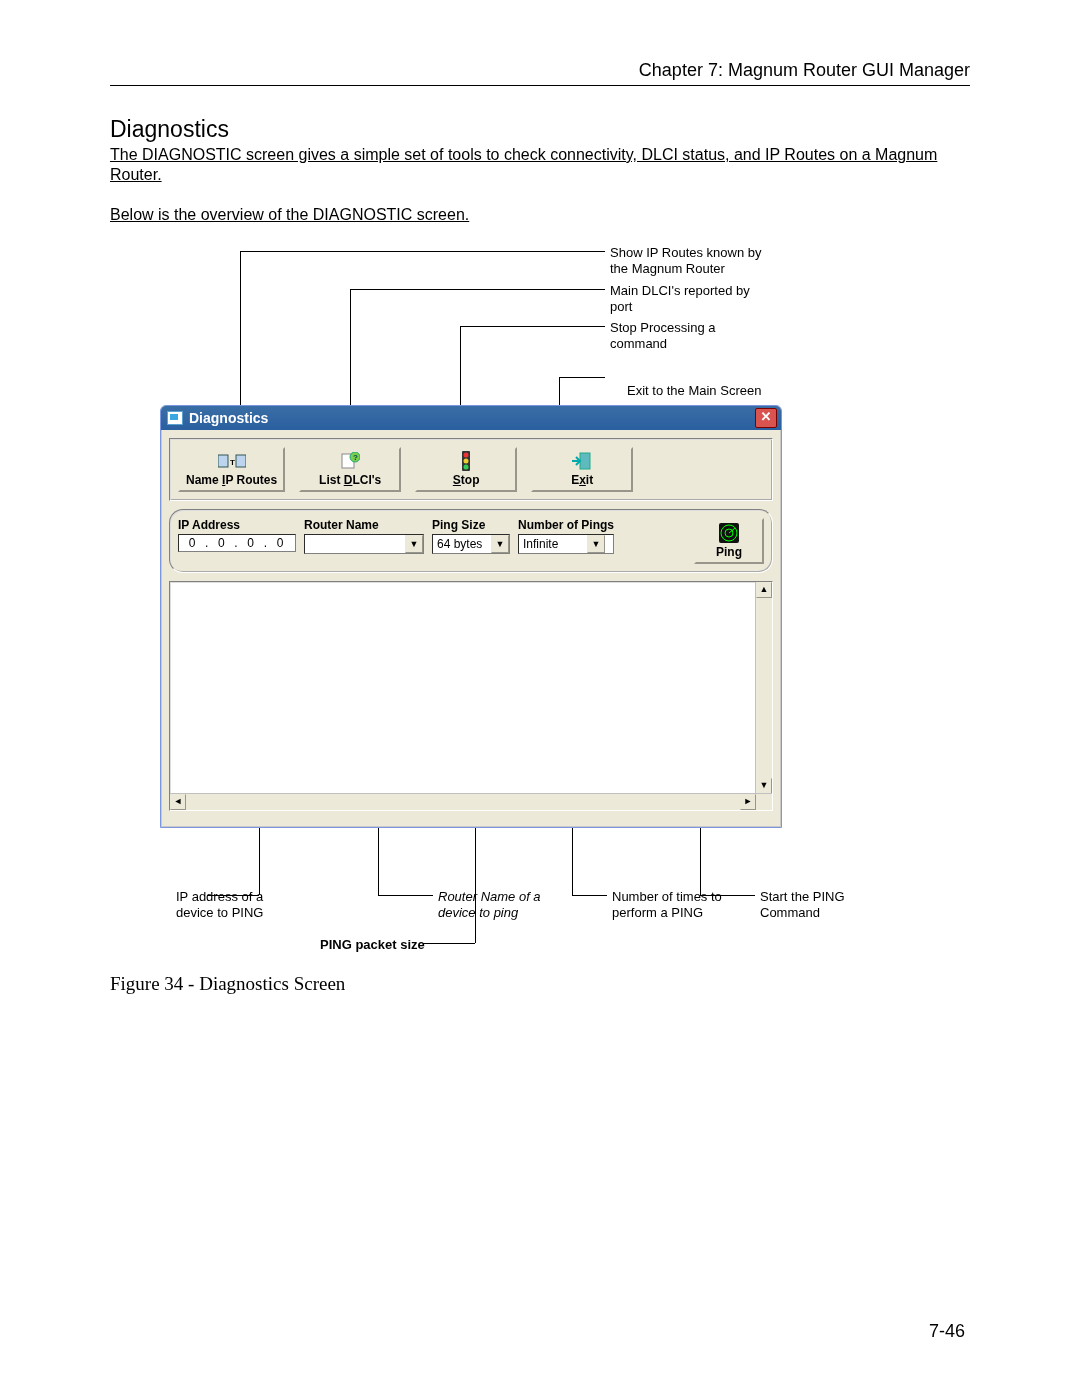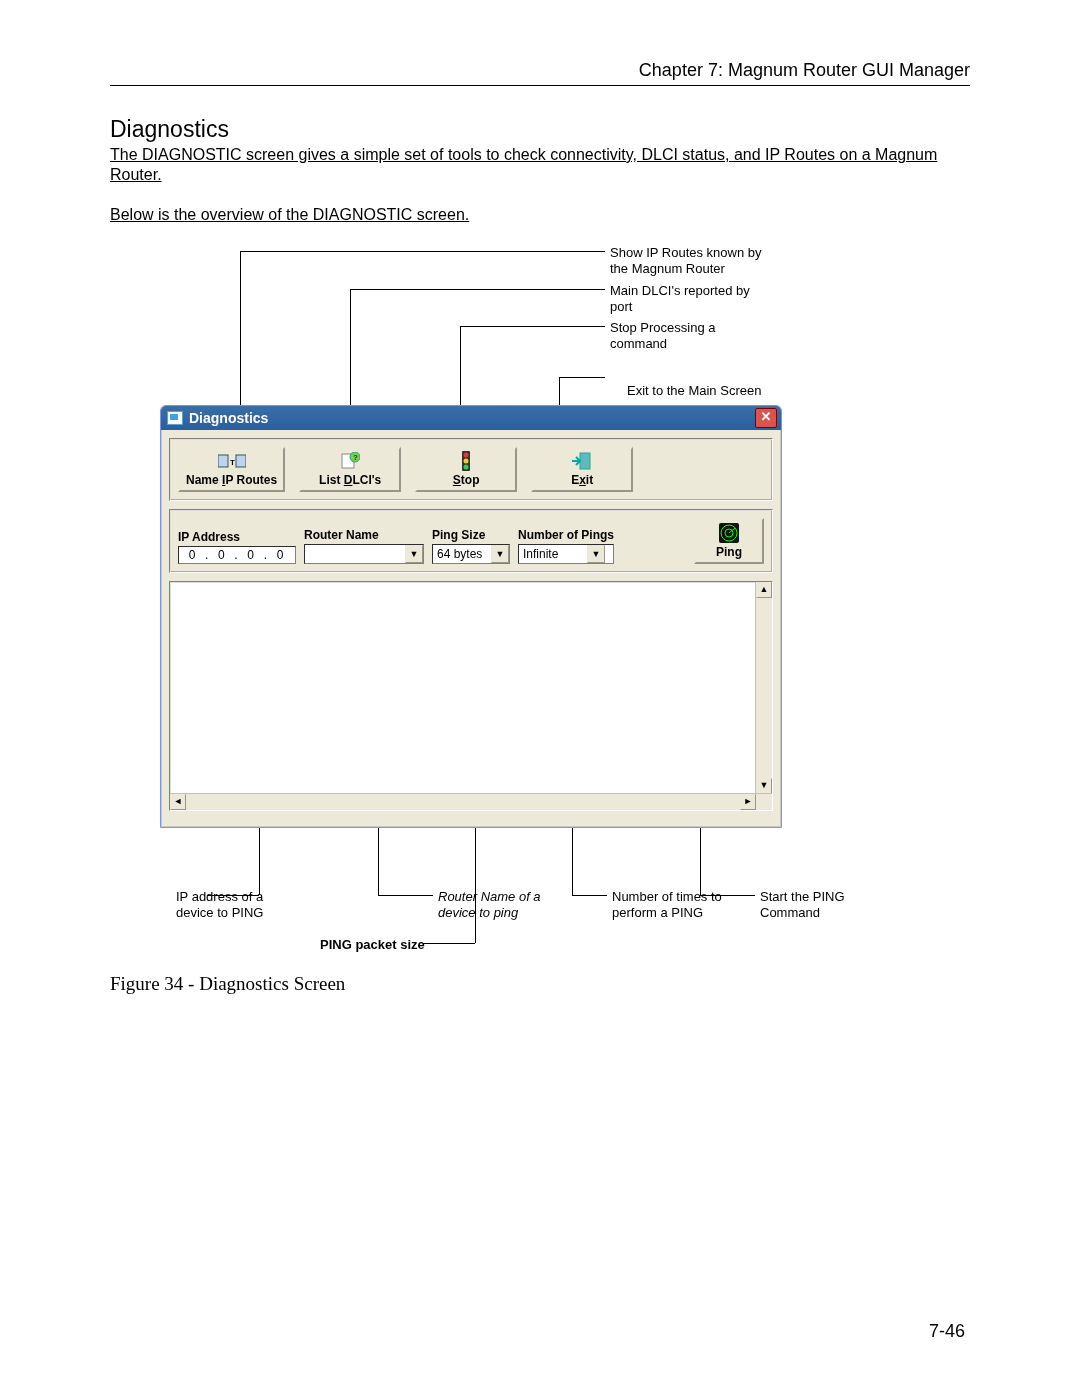--- a/index.html
+++ b/index.html
@@ -128,22 +128,23 @@
     justify-content: center;
     align-items: center;
     height: 20px;
     margin-bottom: 2px;
   }
   .tb-btn .ul { text-decoration: underline; }
   .ic svg { display:block; }
 
   .fields-panel {
     display: flex;
-    align-items: flex-end;
+    align-items: flex-start;
     gap: 8px;
+    border-radius: 14px;
   }
   .fgrp { display:flex; flex-direction:column; gap:2px; }
   .flabel { font-size:12px; font-weight:bold; }
   .ip-input {
     display:flex; align-items:center;
     border:1px inset #808080; background:#fff;
     font-size:12px; padding:1px 2px; width:112px; gap:2px;
   }
   .ip-input span.oct{width:22px;text-align:center;}
   .combo {

